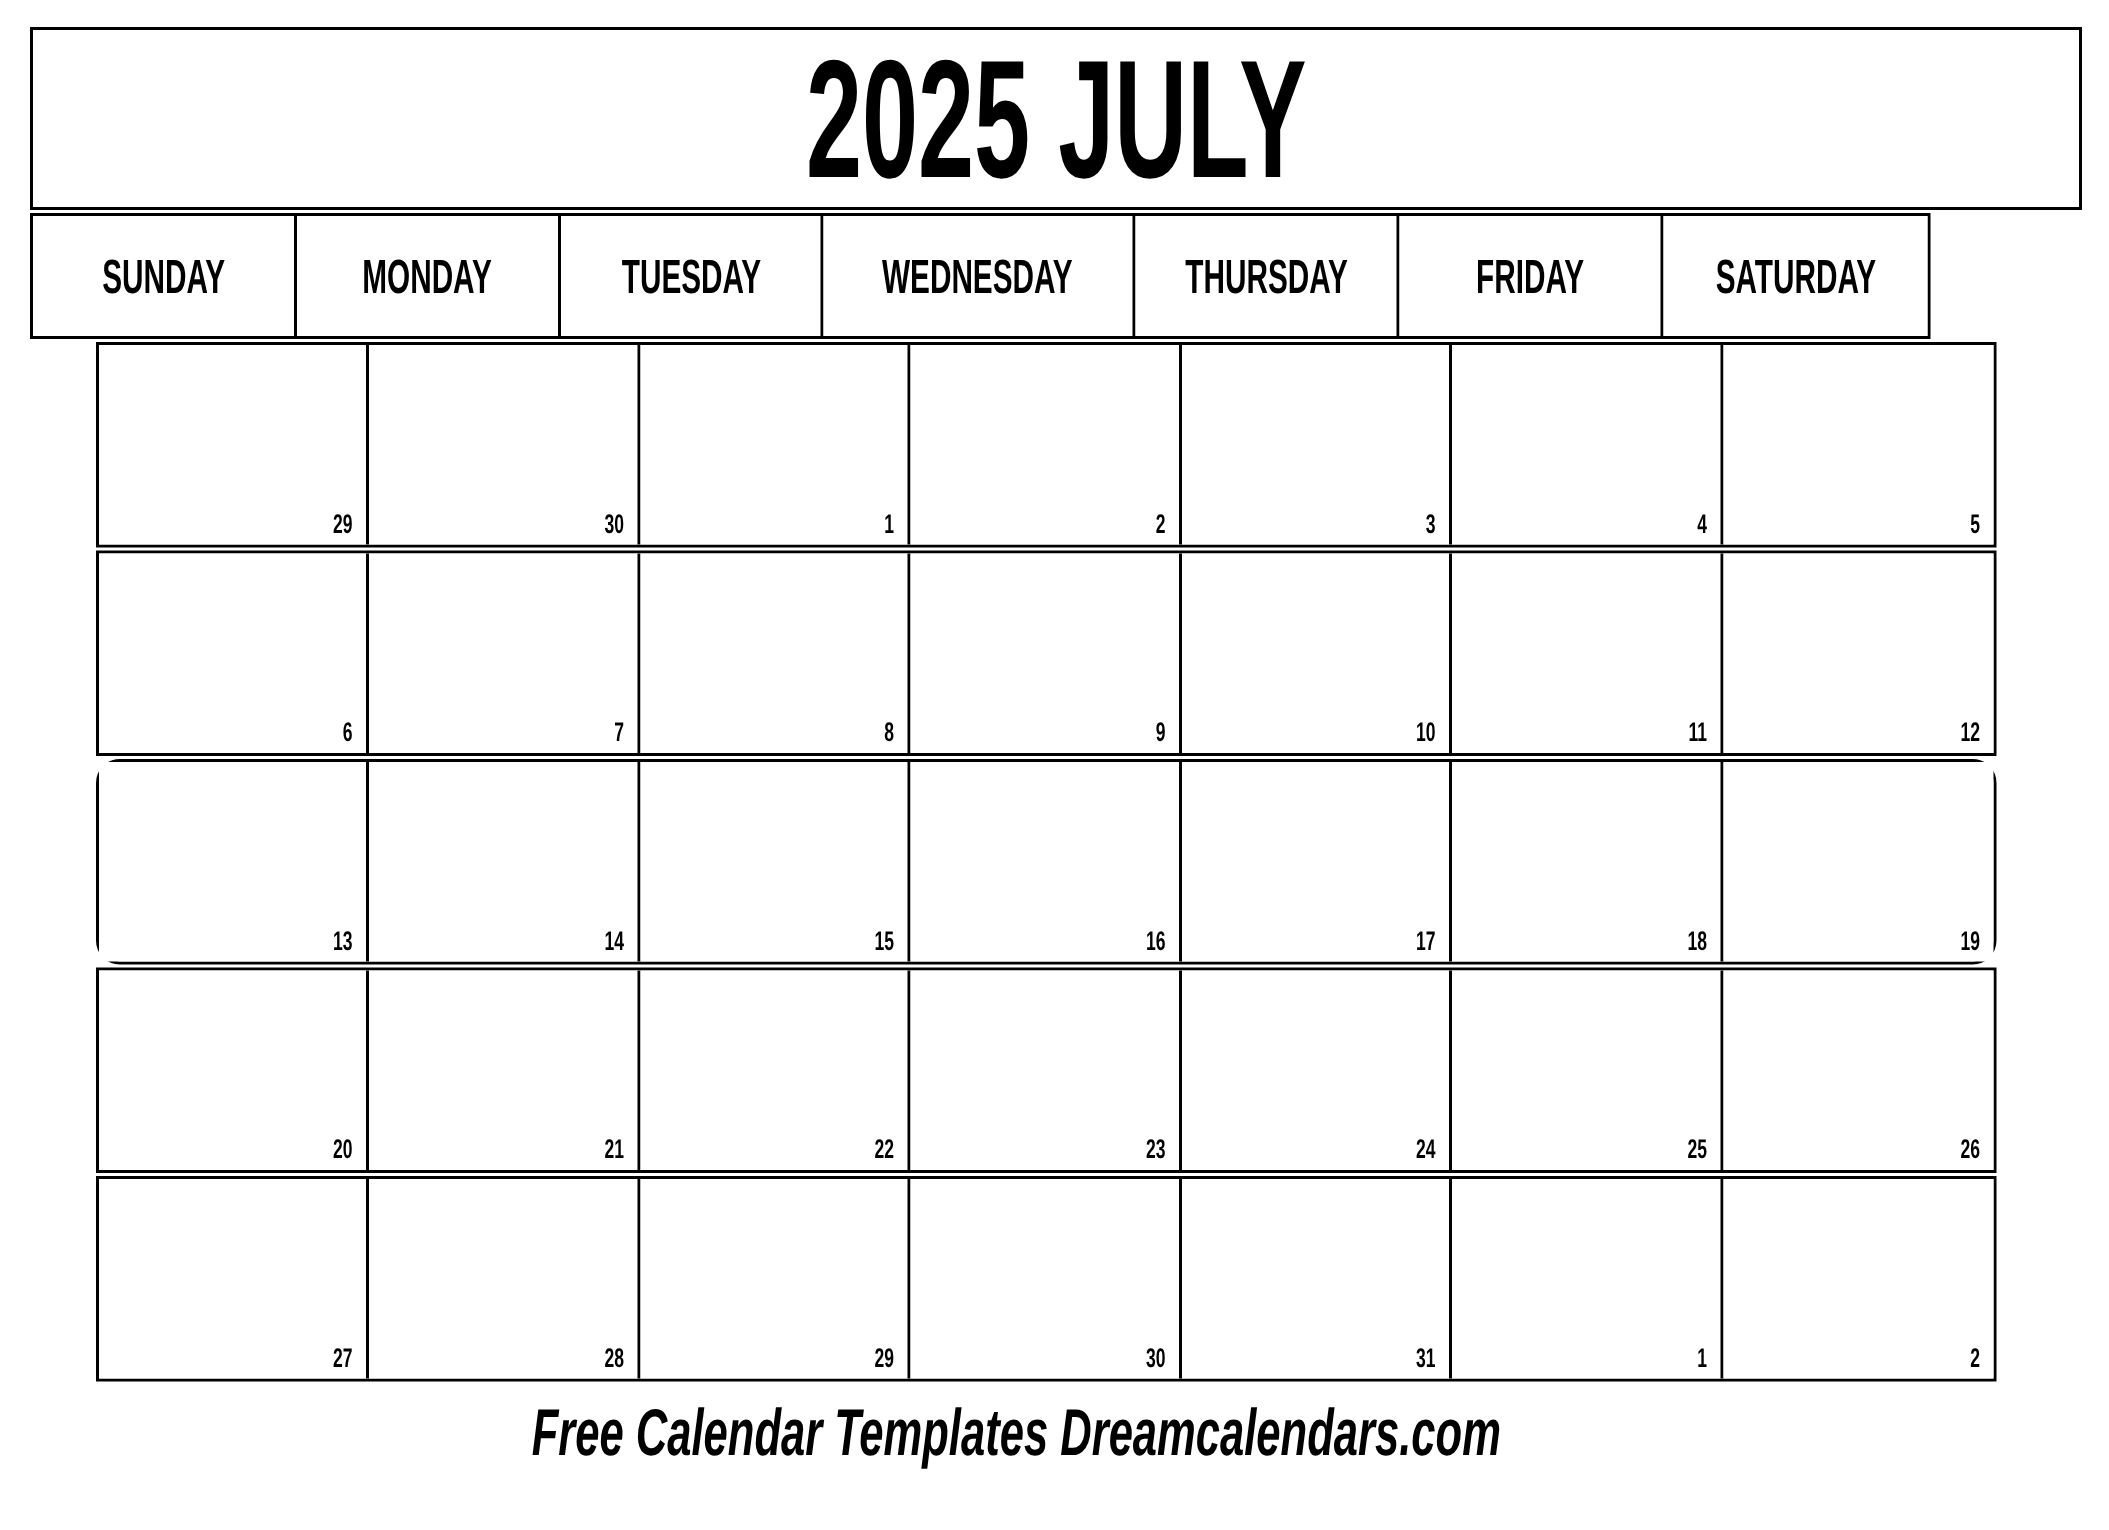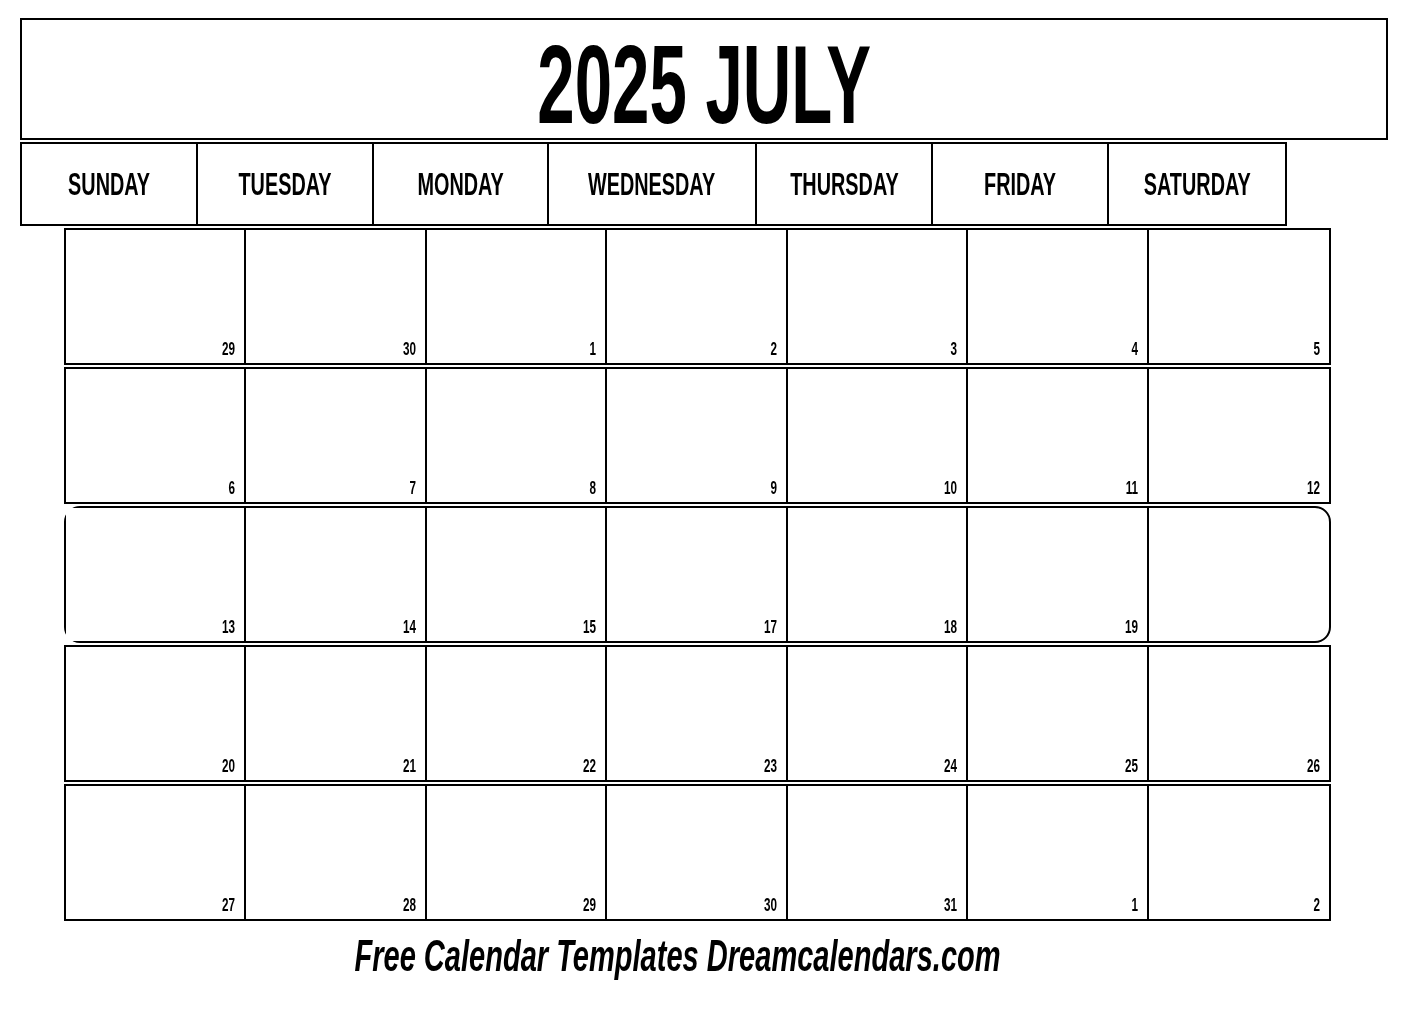--- a/index.html
+++ b/index.html
@@ -18,21 +18,21 @@
   }
   .txt { display: inline-block; white-space: nowrap; }
 
   
   .title-box {
     position: absolute;
     left: 20px; top: 18px;
     width: 1368px; height: 122px;
     border: 2px solid #000;
     box-sizing: border-box;
-    display: flex; justify-content: center;
+    display: flex; align-items: center; justify-content: center;
   }
   .title-txt {
     font-size: 112px;
     font-weight: bold;
     transform: scaleX(0.60);
     transform-origin: 50% 50%;
     letter-spacing: 0;
   }
 
   
@@ -103,26 +103,26 @@
 
   <div class="title-box">
     <span class="txt title-txt">2025 JULY</span>
   </div>
 
   <div class="row weekday-row">
     <div class="cell wd-cell">
         <span class="txt wd-txt">SUNDAY</span>
       </div>
     <div class="cell wd-cell">
+        <span class="txt wd-txt">MONDAY</span>
+      </div>
+    <div class="cell wd-cell">
         <span class="txt wd-txt">TUESDAY</span>
       </div>
     <div class="cell wd-cell">
-        <span class="txt wd-txt">MONDAY</span>
-      </div>
-    <div class="cell wd-cell">
         <span class="txt wd-txt">WEDNESDAY</span>
       </div>
     <div class="cell wd-cell">
         <span class="txt wd-txt">THURSDAY</span>
       </div>
     <div class="cell wd-cell">
         <span class="txt wd-txt">FRIDAY</span>
       </div>
     <div class="cell wd-cell">
         <span class="txt wd-txt">SATURDAY</span>
@@ -179,20 +179,23 @@
 
   <div class="row week-row week-row-3">
     <div class="cell">
         <span class="txt date-num">13</span>
       </div>
     <div class="cell">
         <span class="txt date-num">14</span>
       </div>
     <div class="cell">
         <span class="txt date-num">15</span>
+      </div>
+    <div class="cell">
+        <span class="txt date-num">16</span>
       </div>
     <div class="cell">
         <span class="txt date-num">17</span>
       </div>
     <div class="cell">
         <span class="txt date-num">18</span>
       </div>
     <div class="cell">
         <span class="txt date-num">19</span>
       </div>

